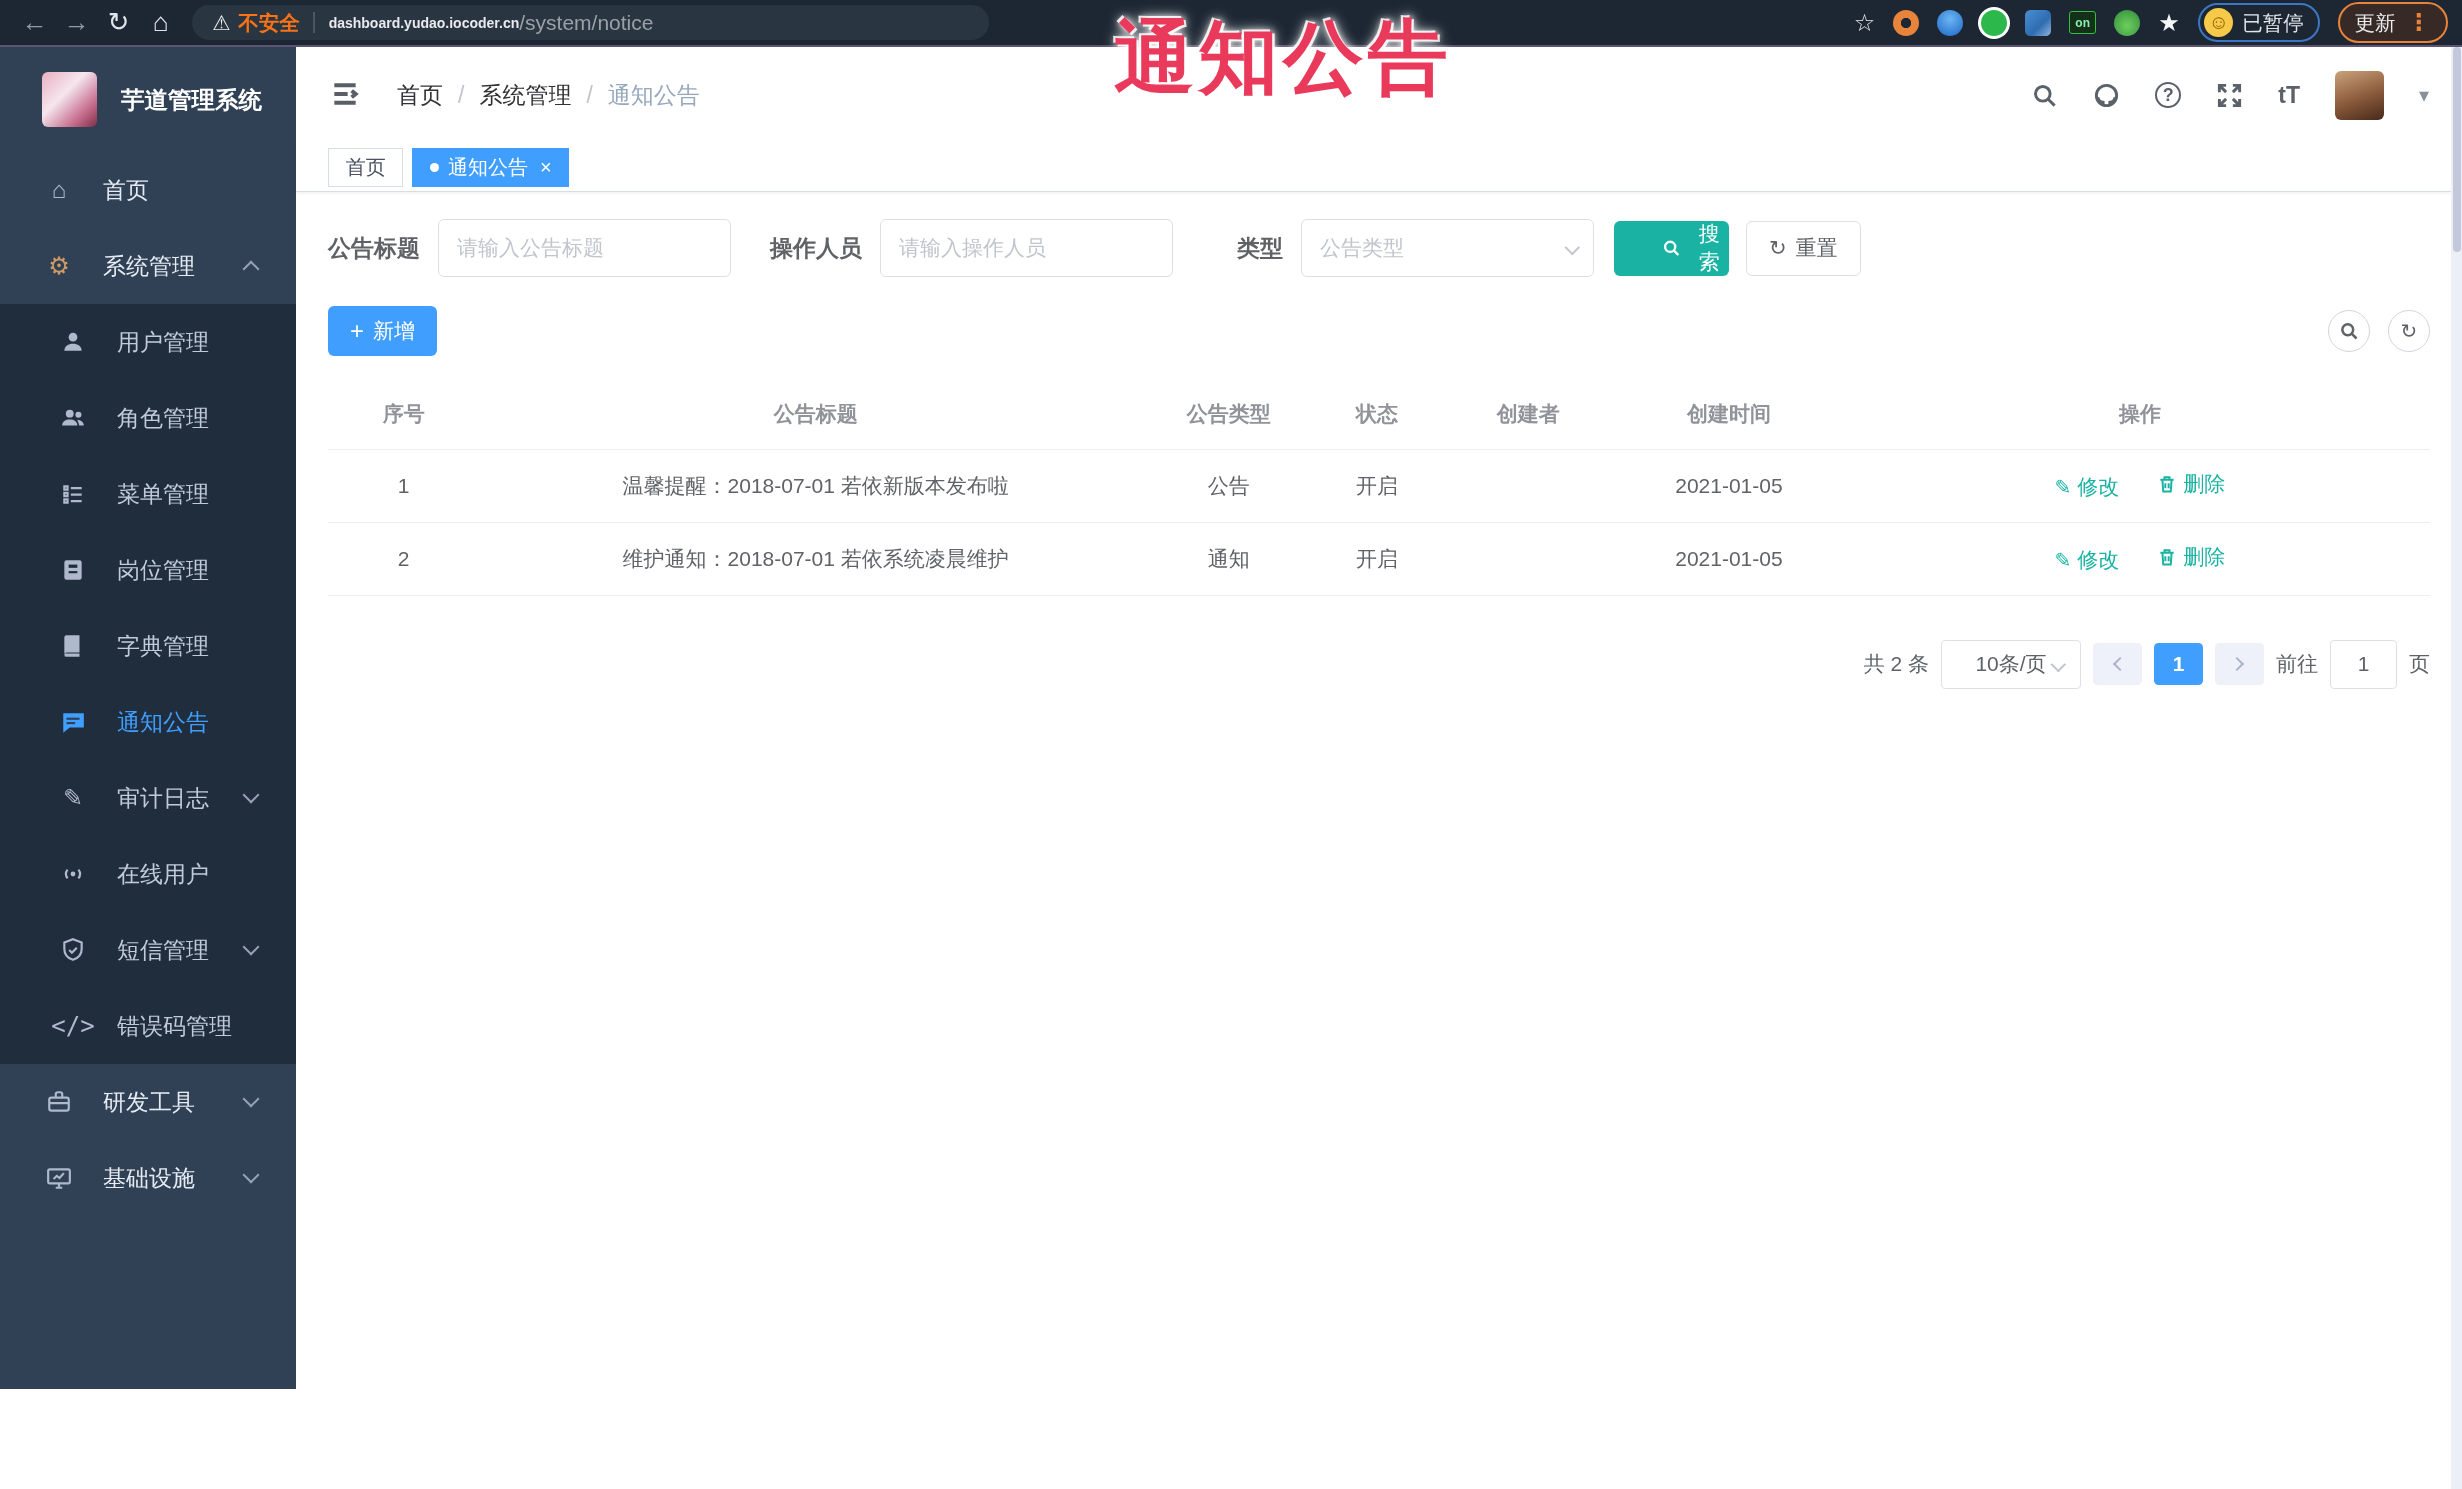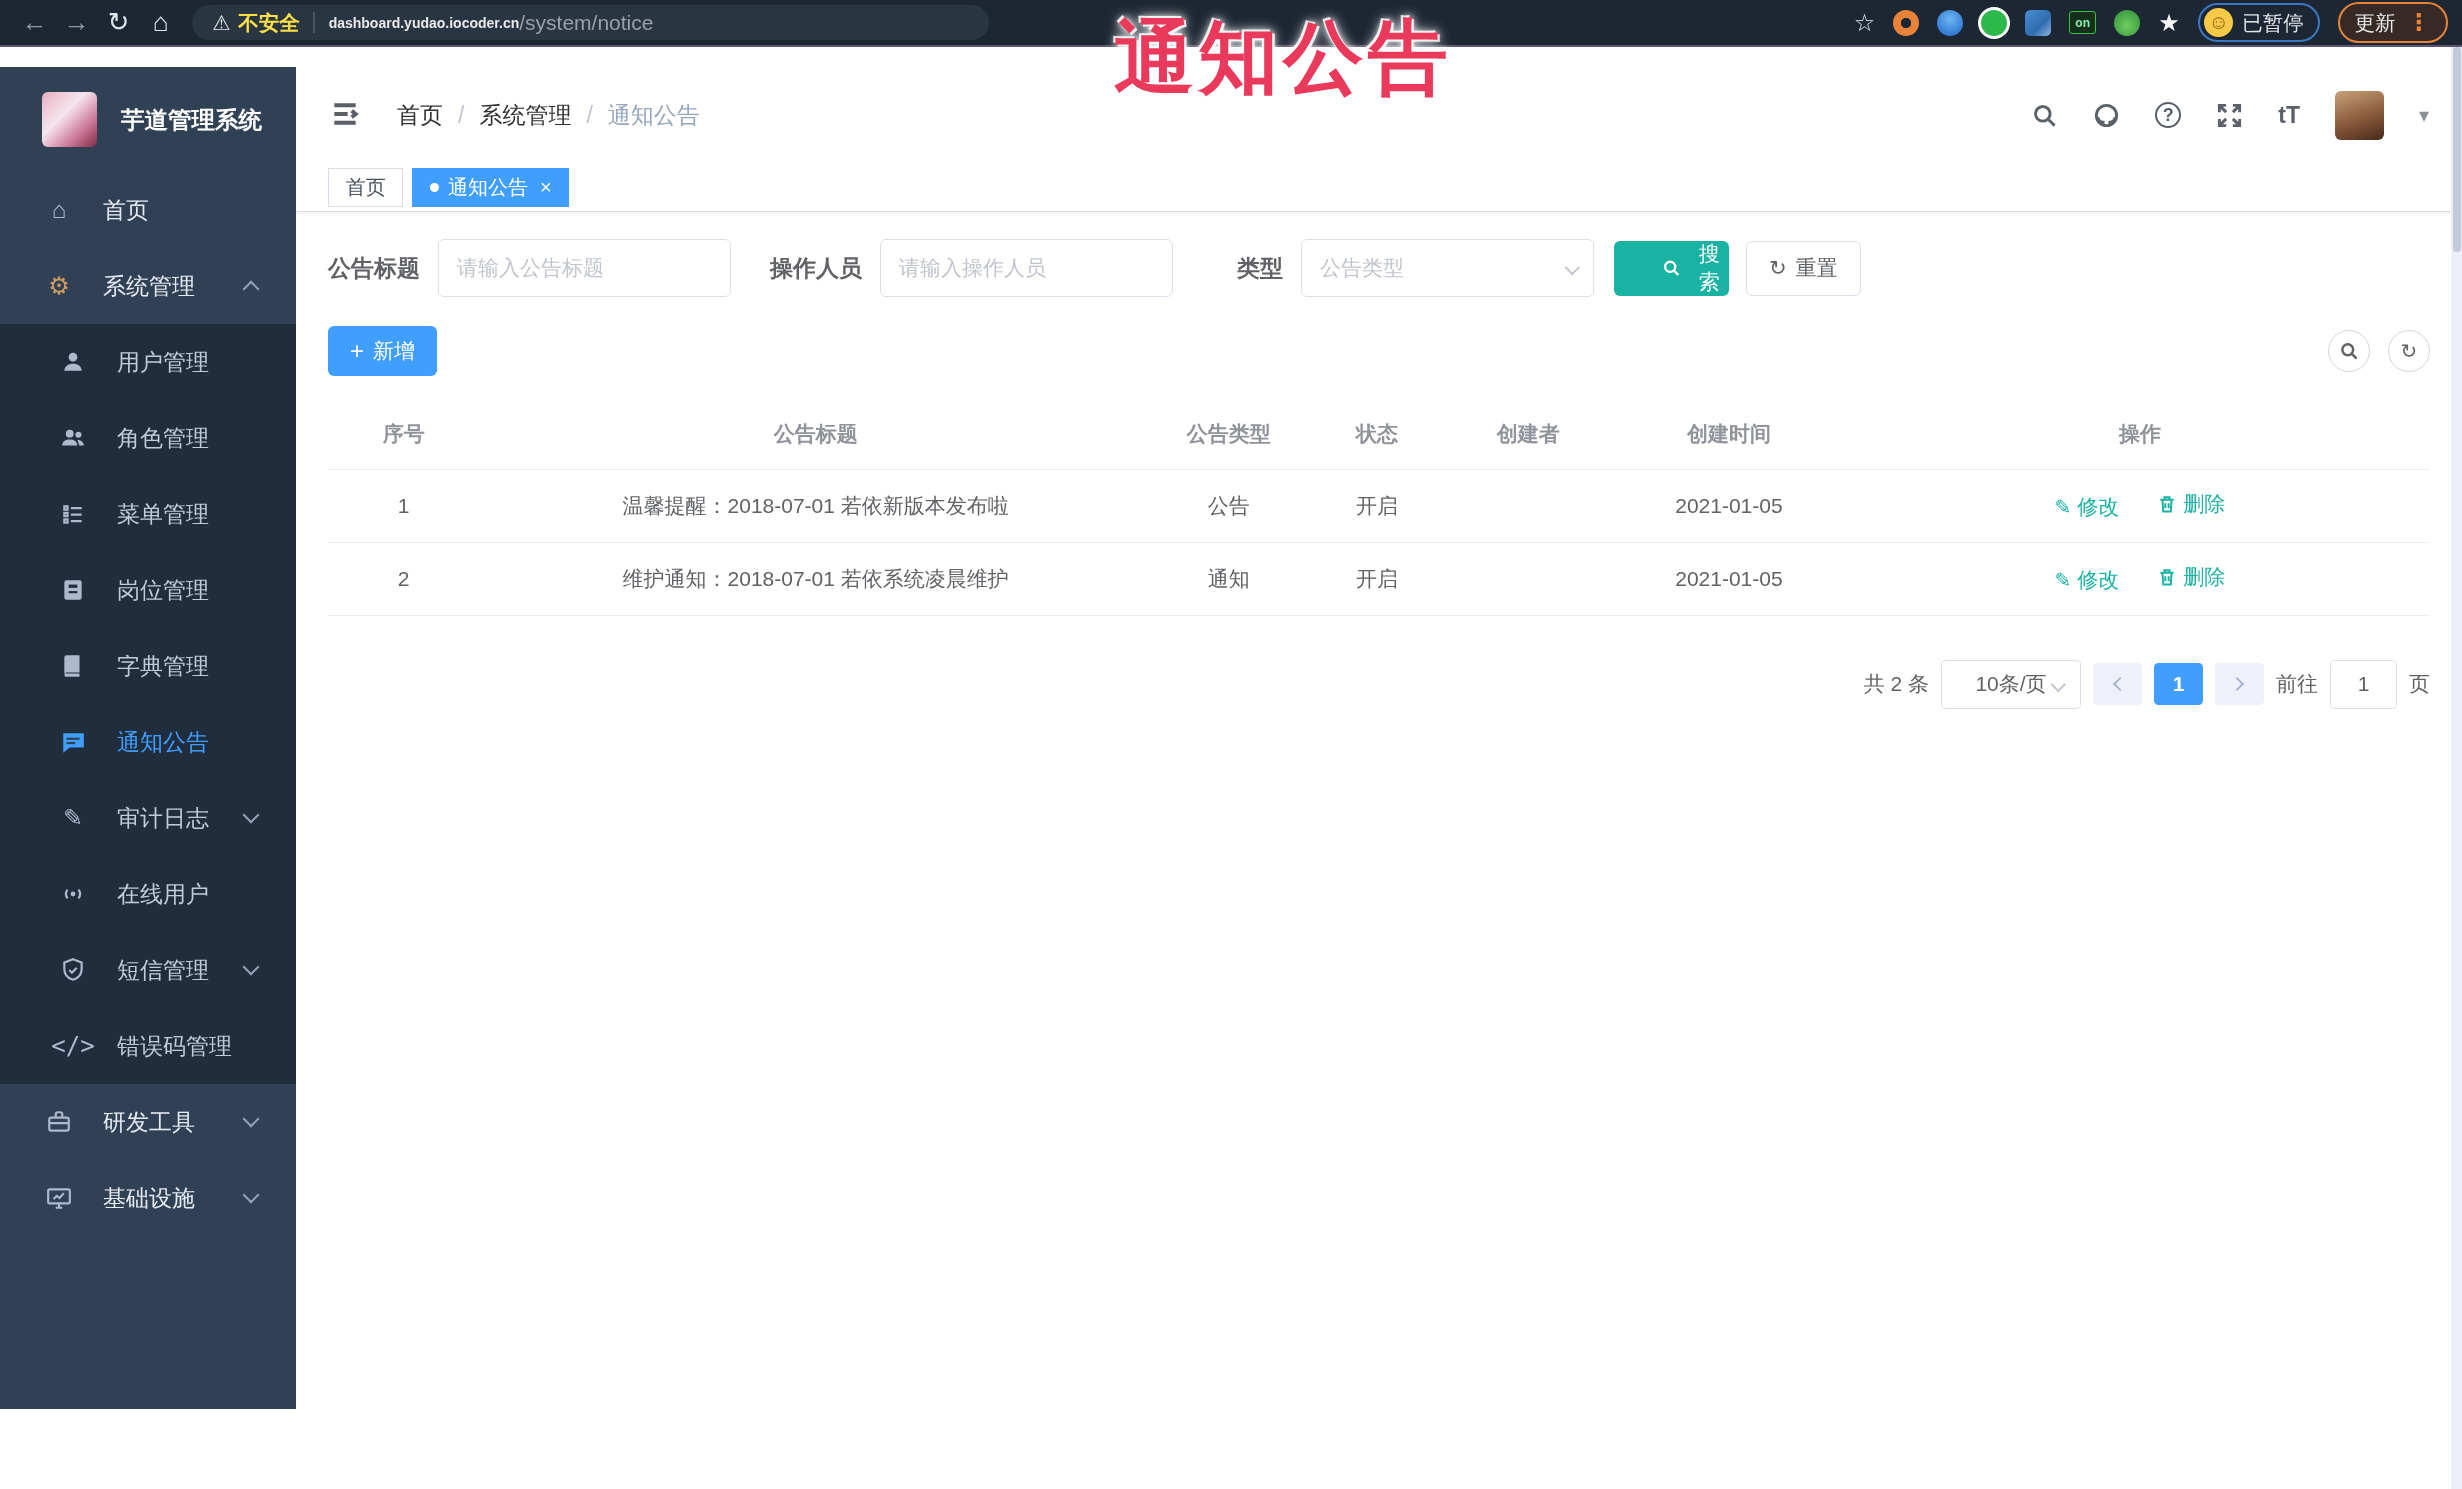--- a/index.html
+++ b/index.html
@@ -4,38 +4,38 @@
 <style>
   * { margin:0; padding:0; box-sizing:border-box; }
   html,body { width:2462px; height:1490px; overflow:hidden; font-family:"Liberation Sans","DejaVu Sans",sans-serif; background:#fff; }
 
   
   .browser-bar { position:relative; height:47px; background:#1d2733; display:flex; align-items:center; padding:0 13.7px; border-bottom:2.3px solid #5c5470; }
   .nav-glyph { font-size:26px; color:#8f9aa6; width:42px; text-align:center; cursor:pointer; }
   .nav-glyph.lit { color:#dfe5ea; }
   .addr-pill { margin-left:10.6px; height:35px; background:#2a3542; border-radius:17.4px; display:flex; align-items:center; padding:0 20px; min-width:797px; }
   .addr-warning { color:#e8eaed; font-size:20.5px; margin-right:7.6px; }
-  .addr-sec { color:#fde047; font-size:20.5px; font-weight:700; }
+  .addr-sec { color:#f97316; font-size:20.5px; font-weight:700; }
   .addr-div { width:1.5px; height:21px; background:#4a5664; margin:0 13.7px; }
   .addr-domain { color:#e8eaed; font-size:14px; font-weight:700;text-align:center; }
   .addr-path { color:#9aa0a6; font-size:21px; }
   .chrome-right { margin-left:auto; display:flex; align-items:center; gap:18px; }
   .ext-dot { width:26px; height:26px; border-radius:50%; display:inline-block; }
   .ext-star { color:#e8eaed; font-size:24px; }
   .ext-sq { width:26px; height:26px; border-radius:5.3px; display:inline-block; }
   .badge-on { width:27px; height:23px; background:#143018; border:1.5px solid #35c03f; border-radius:3px; color:#86efac; font-size:12px; font-weight:700; display:flex; align-items:center; justify-content:center; }
   .paused-pill { display:flex; align-items:center; gap:9px; border:2.3px solid #3b78c2; border-radius:21px; padding:3px 13.7px 3px 4.6px; }
   .smiley { width:29px; height:29px; border-radius:50%; background:#f7c948; color:#8a5b00; font-size:20px; display:flex; align-items:center; justify-content:center; }
   .paused-label { color:#dfe3e8; font-size:20.5px; }
   .update-btn { display:flex; align-items:center; gap:12px; border:2.3px solid #e8833a; border-radius:20.5px; background:#372a26; padding:4.6px 15px; }
   .update-label { color:#e8eaed; font-size:20.5px; }
   .kebab { color:#e8833a; font-size:23px; font-weight:700; letter-spacing:0.8px; }
 
   
-  .app { display:flex; height:1342px;margin-top:20px; }
+  .app { display:flex; height:1342px; }
 
   
   .sidebar { width:296px; background:#304156; color:#bfcbd9; flex:none; display:flex; flex-direction:column; }
   .logo-row { height:105px; display:flex; align-items:center; padding-left:42px; gap:24px; }
   .logo-img { width:55px; height:55px; border-radius:6px; background:linear-gradient(135deg,#e9b0c0 0%,#f5e6ee 40%,#c76e8e 75%,#7c2f49 100%); flex:none; }
   .logo-title { color:#ffffff; font-size:23.5px; font-weight:700; }
   .menu { flex:1; }
   .m-item { height:76px; display:flex; align-items:center; padding-left:44px; gap:29px; font-size:23px; cursor:pointer; color:#e6ebf3; }
   .m-item .mi { width:30px; display:flex; justify-content:center; color:#aeb9cc; font-size:24px; }
   .m-item .mi svg { width:26px; height:26px; fill:#aeb9cc; }

